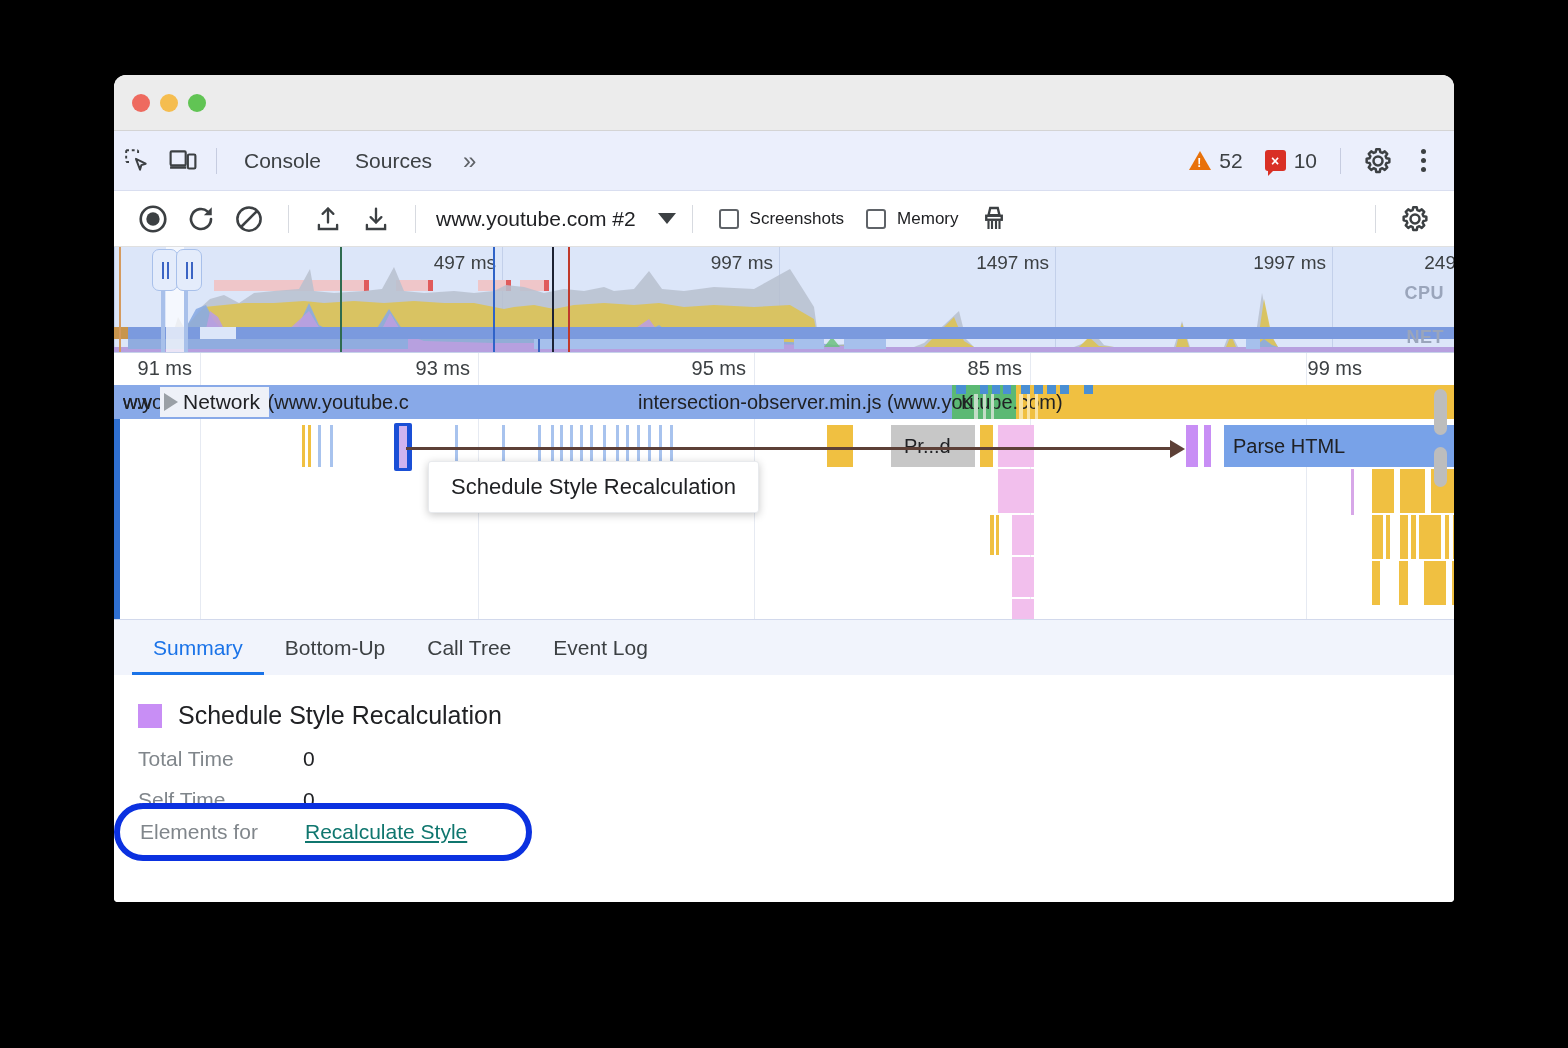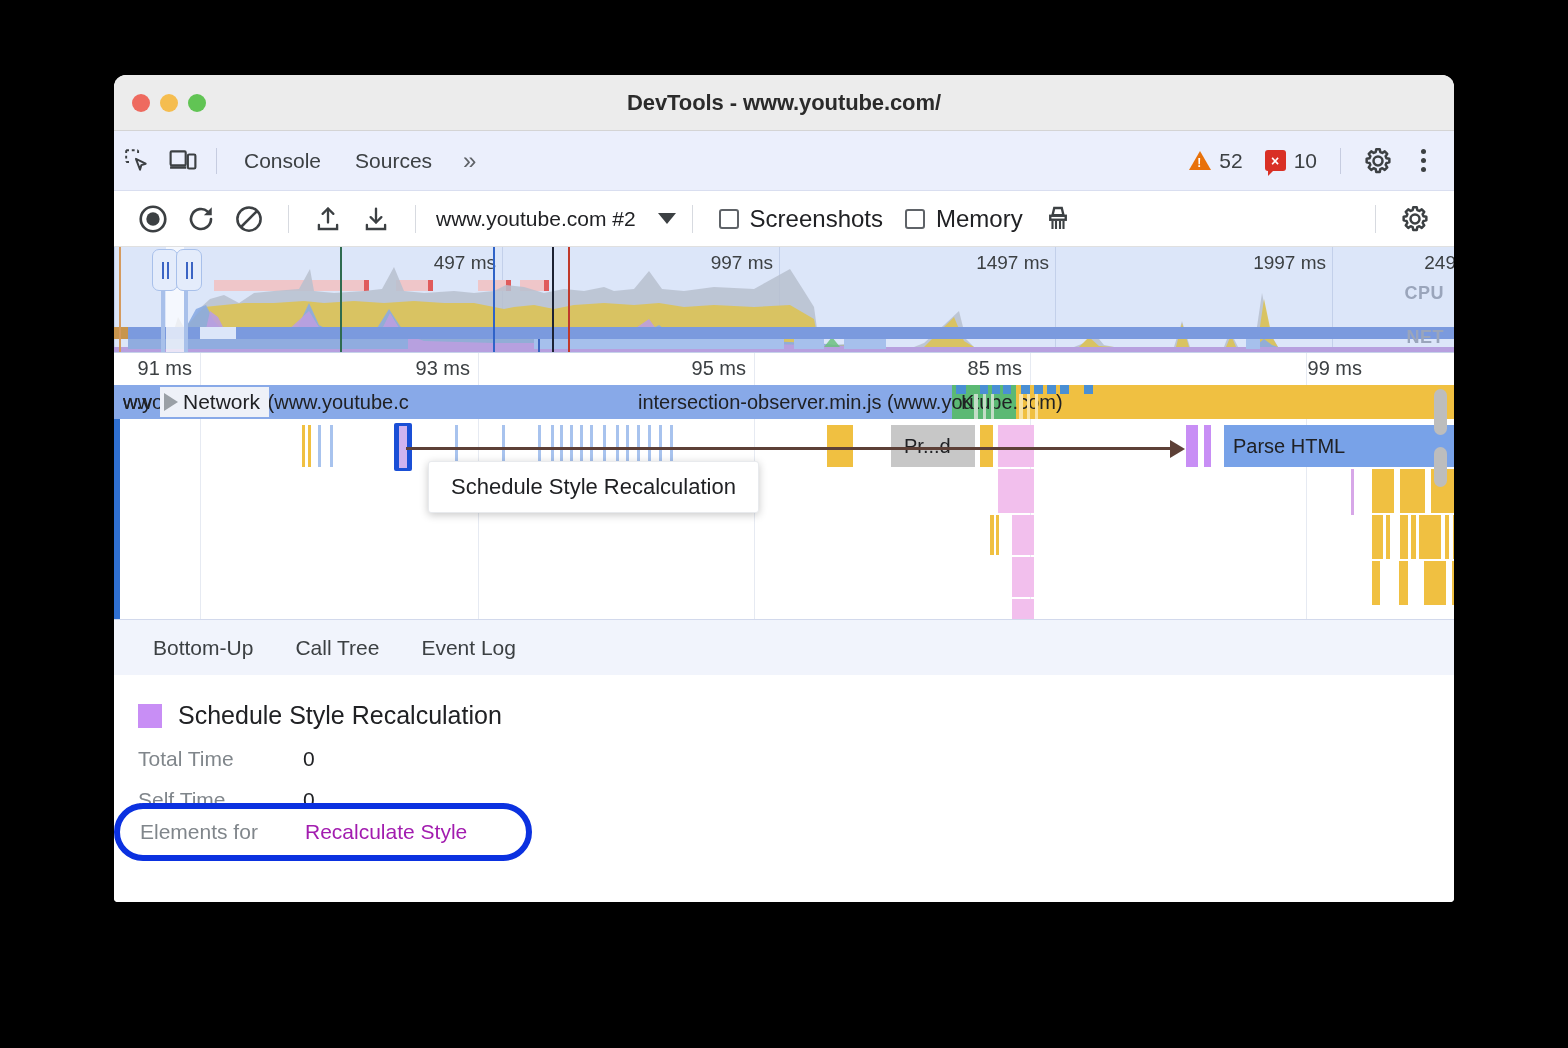--- a/index.html
+++ b/index.html
@@ -87,21 +87,21 @@
   }
   .pb-btn { width: 46px; height: 46px; display: flex; align-items: center; justify-content: center; color: #3c4043; }
   .pb-sep { width: 1px; height: 28px; background: #d7dae0; margin: 0 14px; }
   .selector { display: flex; align-items: center; gap: 22px; padding-left: 4px; }
   .selector-label { font-size: 21px; color: #202124; }
   .caret { width:0;height:0;border-left:9px solid transparent;border-right:9px solid transparent;border-top:11px solid #3c4043; }
   .cbox { display: flex; align-items: center; gap: 11px; padding: 0 10px; }
   .cb {
     width: 20px; height: 20px; border: 2px solid #5f6368; border-radius: 3px; background: #fff;
   }
-  .cbox span { font-size: 24px; color: #202124; }
+  .cbox span { font-size: 17px; color: #202124; }
 
   
   .overview {
     position: relative; height: 106px; background: #dce6f9; overflow: hidden;
     border-bottom: 1px solid #c6d2ea;
   }
   .ov-tick { position: absolute; top: 0; bottom: 0; width: 1px; background: #c3d0ea; }
   .ov-label { position: absolute; top: 5px; font-size: 19px; color: #3c4043; transform: translateX(-100%); padding-right: 6px; }
   .ov-side { position: absolute; right: 10px; font-size: 18px; font-weight: bold; color: #9aa5bb; letter-spacing: .5px; }
   .ov-netbar { position: absolute; background: #7b9ade; }
@@ -155,39 +155,38 @@
   .btab.active::after { content: ""; position: absolute; left: 0; right: 0; bottom: 0; height: 3px; background: #1a73e8; }
 
   
   .summary { position: relative; height: 100%; background: #fff; padding: 26px 0 0 24px; }
   .sum-head { display: flex; align-items: center; gap: 16px; }
   .swatch { width: 24px; height: 24px; background: #c88ef5; }
   .sum-title { font-size: 25px; color: #202124; }
   .sum-row { display: flex; align-items: center; margin-top: 17px; font-size: 21px; }
   .sum-key { width: 165px; color: #80868b; }
   .sum-val { color: #202124; }
-  .sum-link { color: #a21caf; }
+  .sum-link { color: #0f766e; text-decoration: underline; }
   .highlight-ring {
     position: absolute; border: 6px solid #0b31e0; border-radius: 30px; background: #fff;
     display: flex; align-items: center; padding-left: 20px; font-size: 21px;
   }
   .highlight-ring .sum-key { width: 165px; }
 </style>
 </head>
 <body>
 
 <div class="window">
 
   <div class="titlebar">
     <div class="traffic">
       <span class="dot red"></span>
       <span class="dot yellow"></span>
       <span class="dot green"></span>
     </div>
-    <div class="win-title">DevTools - www.youtube.com/</div>
   </div>
 
   <div class="tabbar">
     <div class="tb-icon">
       <svg width="26" height="26" viewBox="0 0 24 24">
         <g stroke="#3c4043" stroke-width="1.8" fill="none" stroke-dasharray="2.6 2.6">
           <path d="M2 2 H13 M2 2 V13 M2 13 H7 M13 2 V7"></path>
         </g>
         <path d="M11 10 L20 14.5 L16 15.8 L14.8 20 Z" fill="none" stroke="#3c4043" stroke-width="1.8" stroke-linejoin="round"></path>
       </svg>
@@ -492,20 +491,23 @@
       <div class="tooltip" style="left:314px;top:76px;">
         <span>Schedule Style Recalculation</span>
       </div>
 
       <div class="vscroll" style="top:4px;height:46px"></div>
       <div class="vscroll" style="top:62px;height:40px"></div>
     </div>
   </div>
 
   <div class="bottombar">
+    <div class="btab active">
+        <span>Summary</span>
+      </div>
     <div class="btab">
         <span>Bottom-Up</span>
       </div>
     <div class="btab">
         <span>Call Tree</span>
       </div>
     <div class="btab">
         <span>Event Log</span>
       </div>
   </div>

